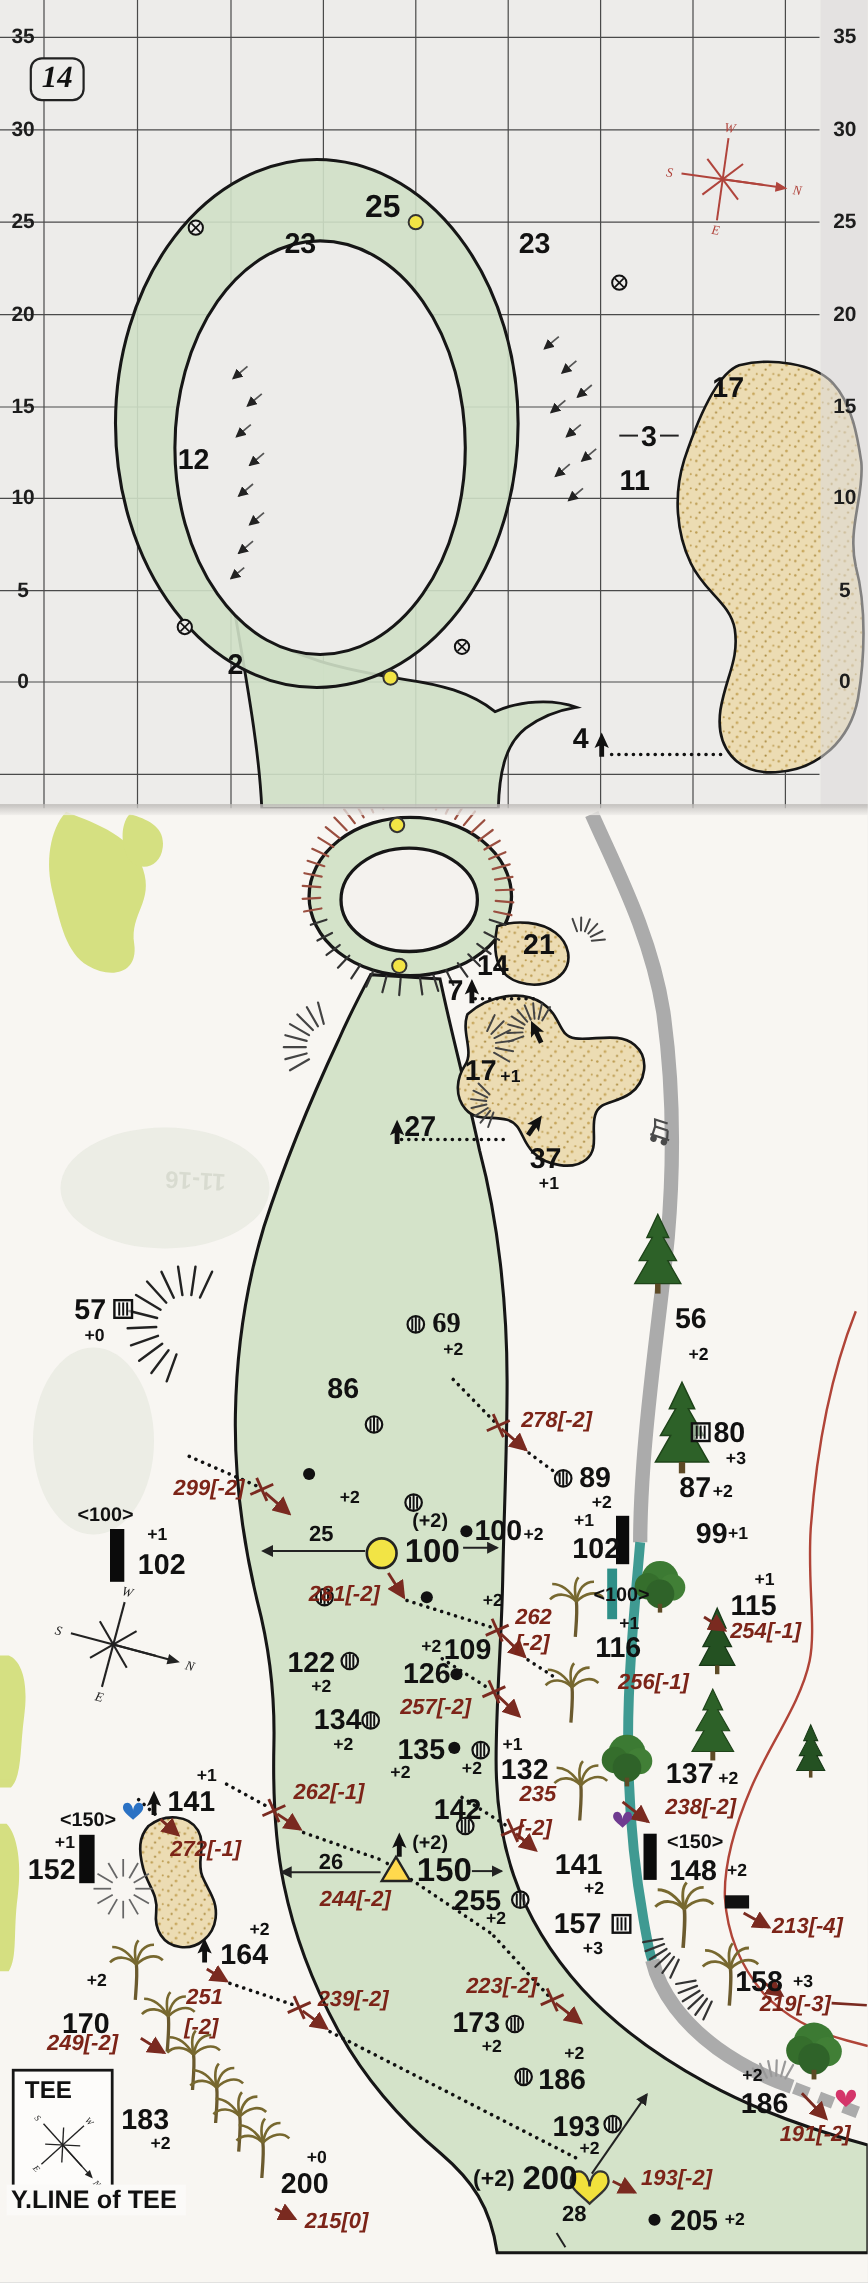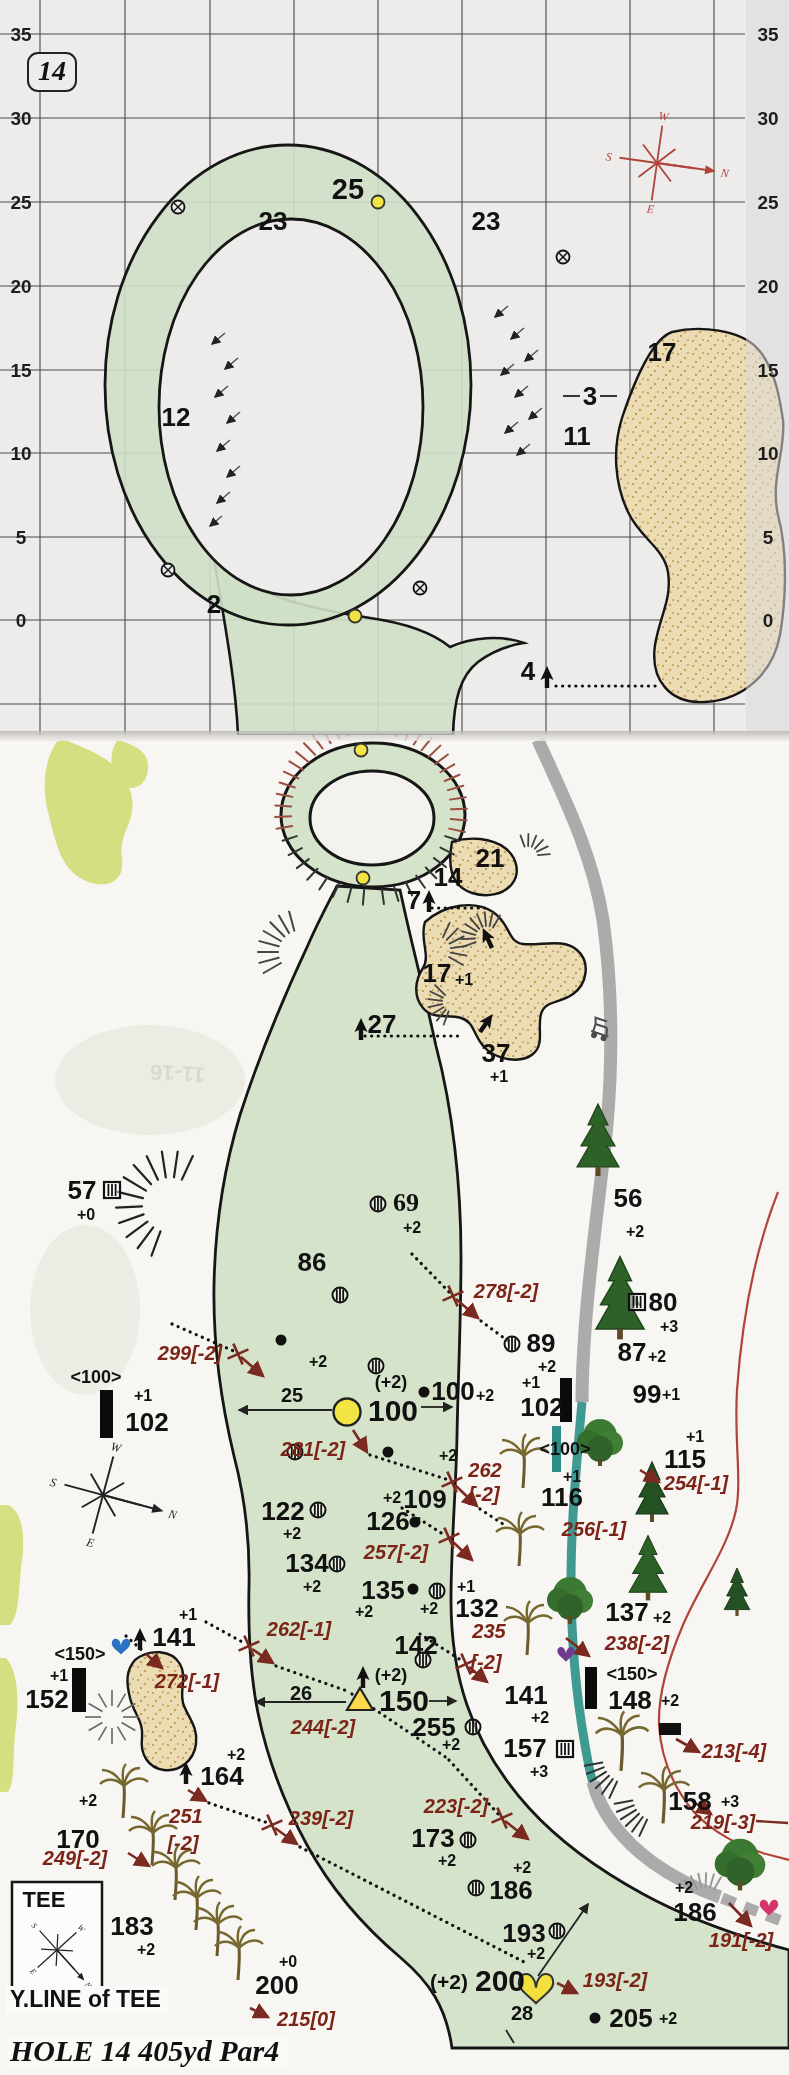--- a/index.html
+++ b/index.html
@@ -873,14 +873,13 @@
       <span class="lb ax" style="left: 21px; top: 370px;">15</span>
       <span class="lb ax" style="left: 768px; top: 370px;">15</span>
       <span class="lb ax" style="left: 21px; top: 453px;">10</span>
       <span class="lb ax" style="left: 768px; top: 453px;">10</span>
       <span class="lb ax" style="left: 21px; top: 537px;">5</span>
       <span class="lb ax" style="left: 768px; top: 537px;">5</span>
       <span class="lb ax" style="left: 21px; top: 620px;">0</span>
       <span class="lb ax" style="left: 768px; top: 620px;">0</span>
     </div>
   <div class="f1">Y.LINE of TEE</div>
-  <div class="f2">HOLE 14 405yd Par4</div>
 </div>
 
 </body></html>

